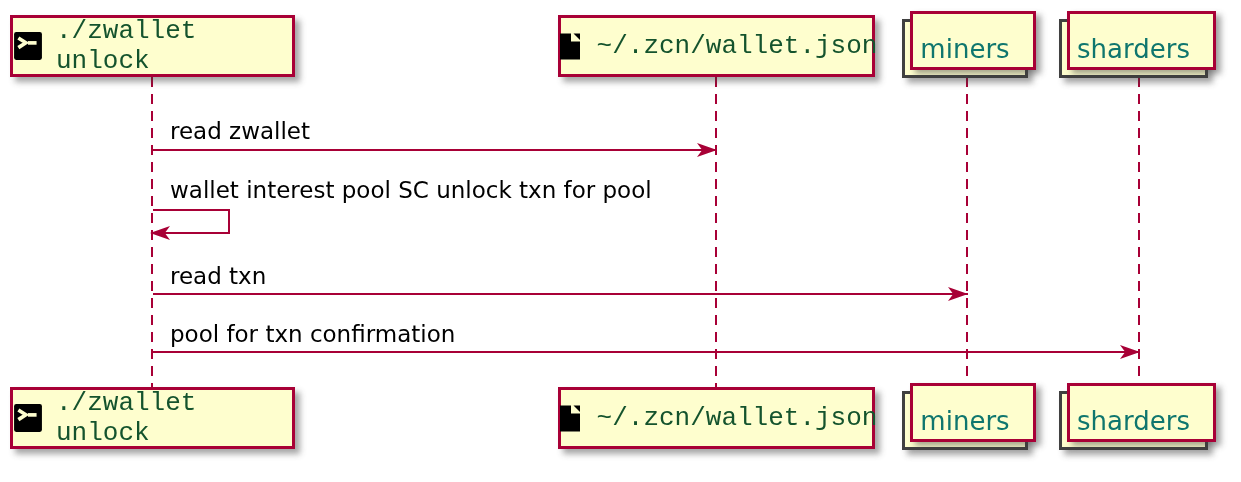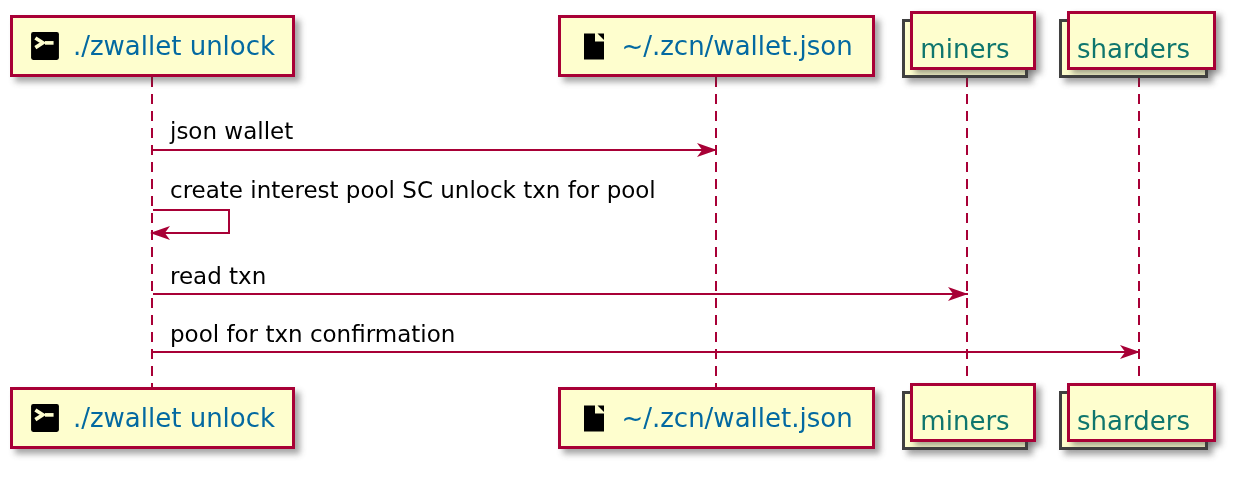--- a/index.html
+++ b/index.html
@@ -10,22 +10,23 @@
   
   .lifeline {
     position:absolute; top:77px; height:313px; width:2px; z-index:1;
     background:repeating-linear-gradient(to bottom, #A80036 0 10px, transparent 10px 17px);
   }
   
   .pbox {
     position:absolute; box-sizing:border-box; height:62px;
     background:#FEFECE; border:3px solid #A80036;
     display:flex; align-items:center; justify-content:center; gap:13px;
-    font-size:26px; color:#0369a1; z-index:2;
+    font-size:26px; color:#14532d; z-index:2;
     box-shadow:5px 5px 6px rgba(60,60,60,0.45);
+    font-family:Liberation Mono, monospace;
   }
   .pbox .icon { display:flex; align-items:center; }
   
   .coll {
     position:absolute; box-sizing:border-box; height:59px;
     background:#FEFECE; border:3px solid #404040;
     display:flex; align-items:center; justify-content:center;
     font-size:26px; color:#0f766e; z-index:2;
     box-shadow:5px 5px 6px rgba(60,60,60,0.45);
   }
@@ -85,26 +86,26 @@
   </div>
 
   <div class="coll" style="left:902px;top:19px;width:126px">
     <span>miners</span>
   </div>
 
   <div class="coll" style="left:1059px;top:19px;width:149px">
     <span>sharders</span>
   </div>
 
-  <div class="mlabel" style="left:170px;top:118px">json wallet</div>
+  <div class="mlabel" style="left:170px;top:118px">read zwallet</div>
   <div class="arrow" style="left:153px;top:149px;width:564px">
     <span class="head-right"></span>
   </div>
 
-  <div class="mlabel" style="left:170px;top:177px">create interest pool SC unlock txn for pool</div>
+  <div class="mlabel" style="left:170px;top:177px">wallet interest pool SC unlock txn for pool</div>
   <div class="selfloop" style="left:153px;top:209px">
     <span class="head-left"></span>
   </div>
 
   <div class="mlabel" style="left:170px;top:263px">read txn</div>
   <div class="arrow" style="left:153px;top:293px;width:815px">
     <span class="head-right"></span>
   </div>
 
   <div class="mlabel" style="left:170px;top:321px">pool for txn confirmation</div>

